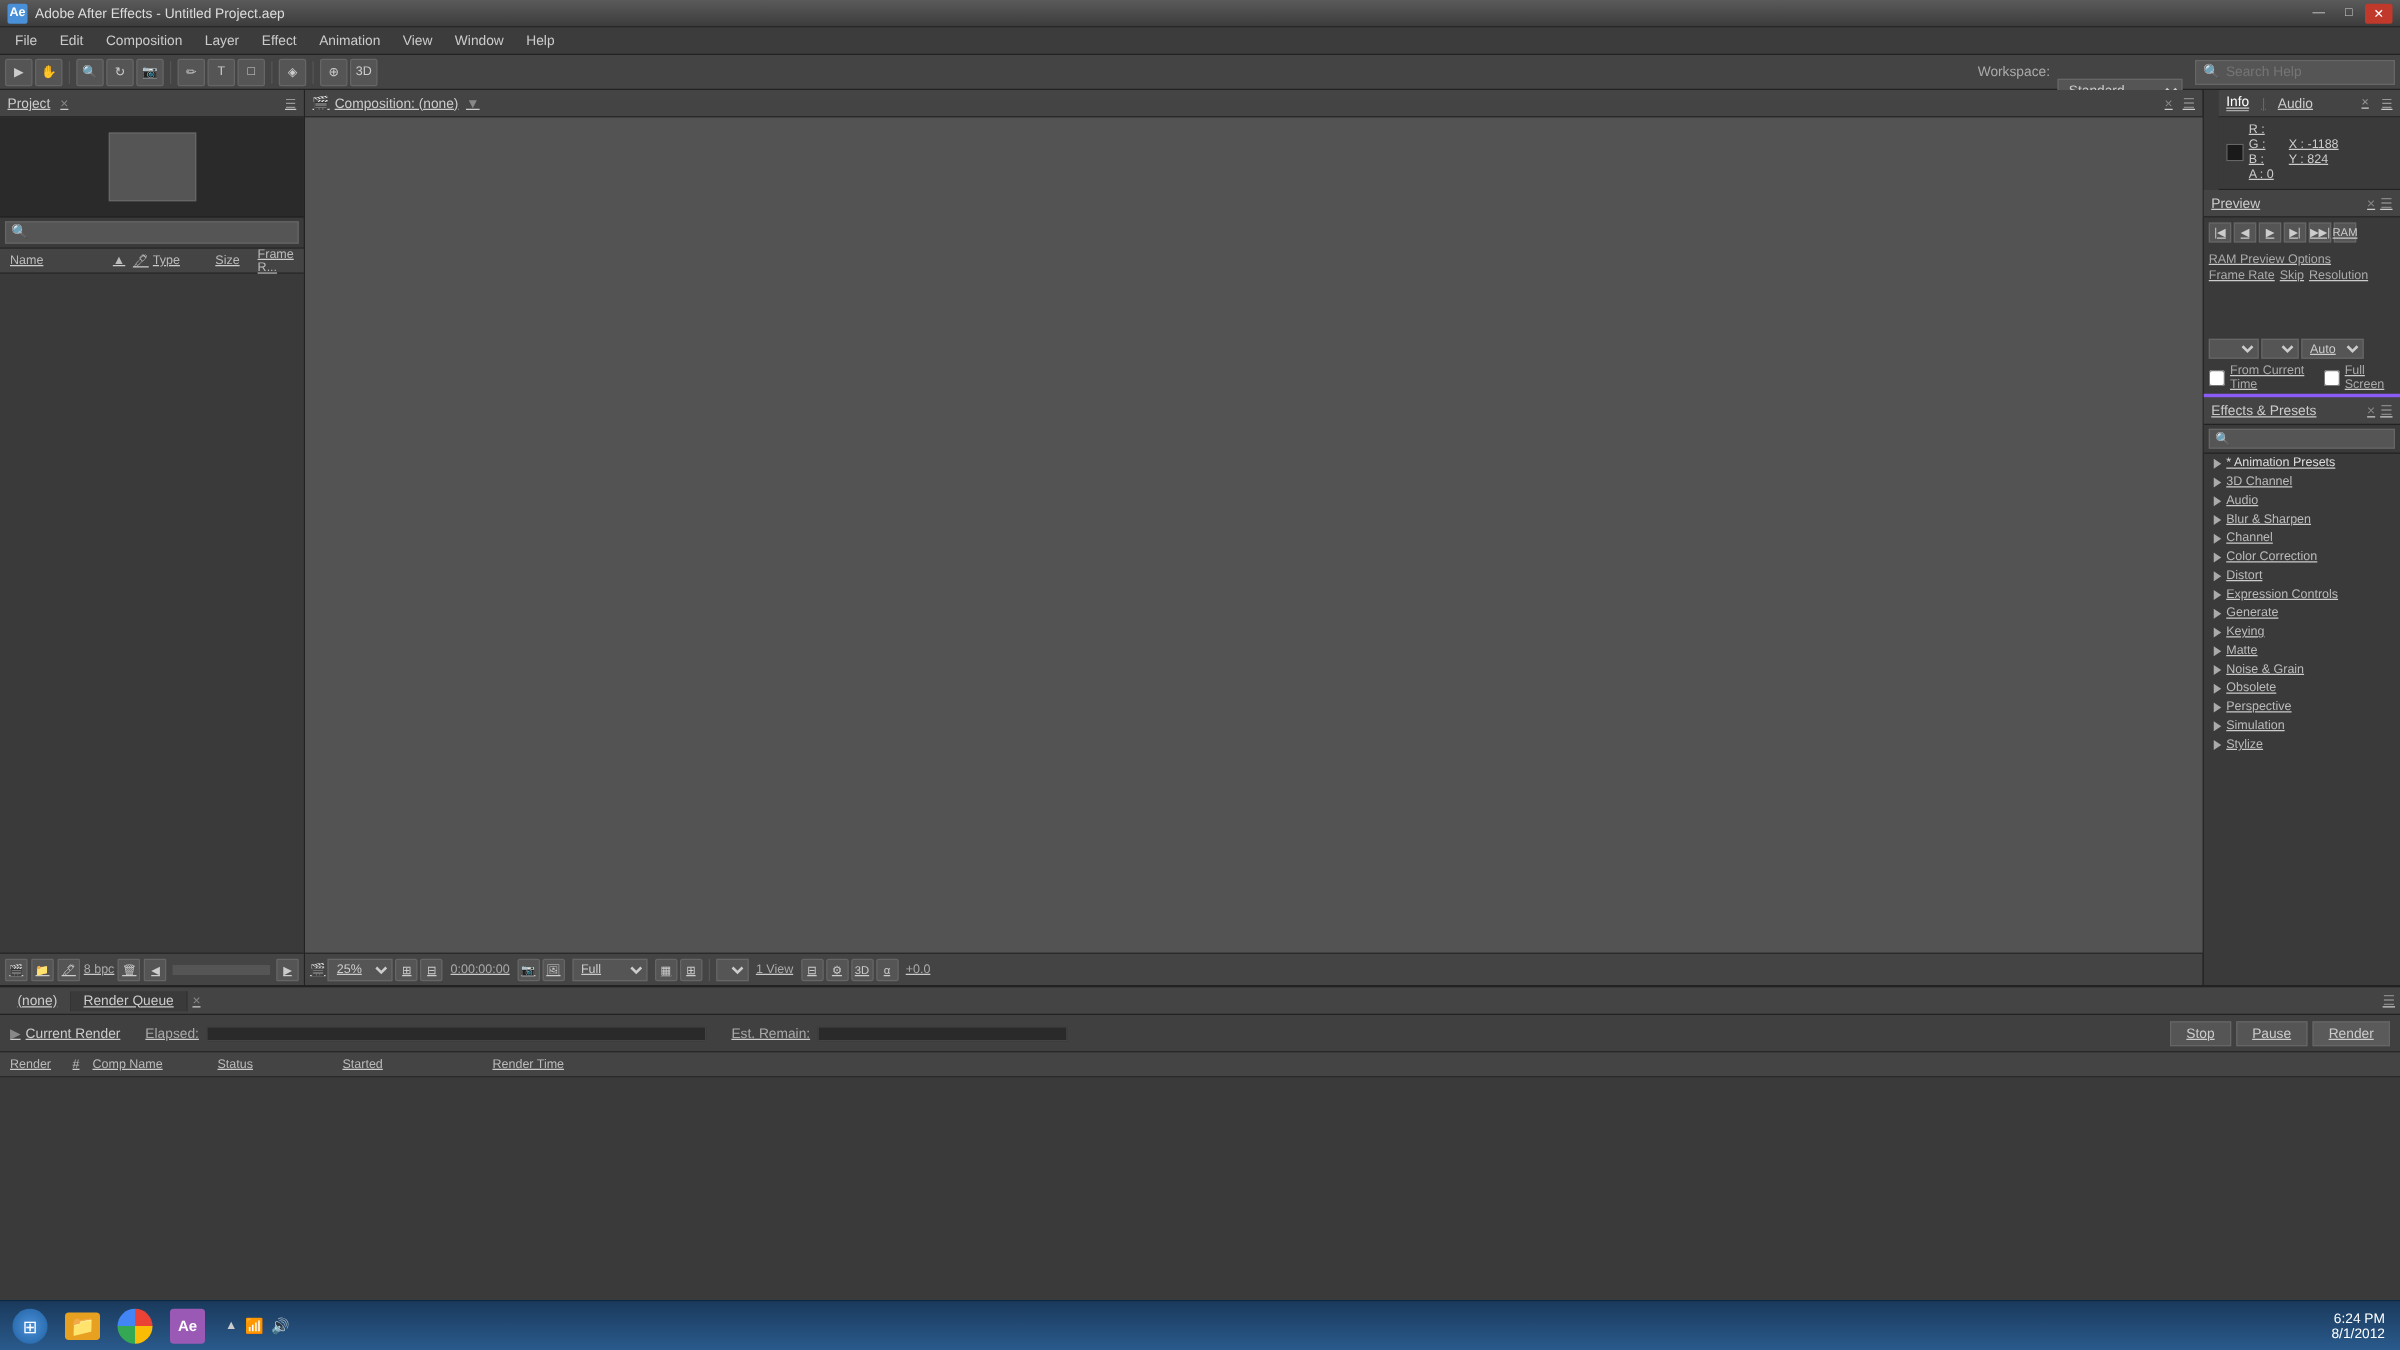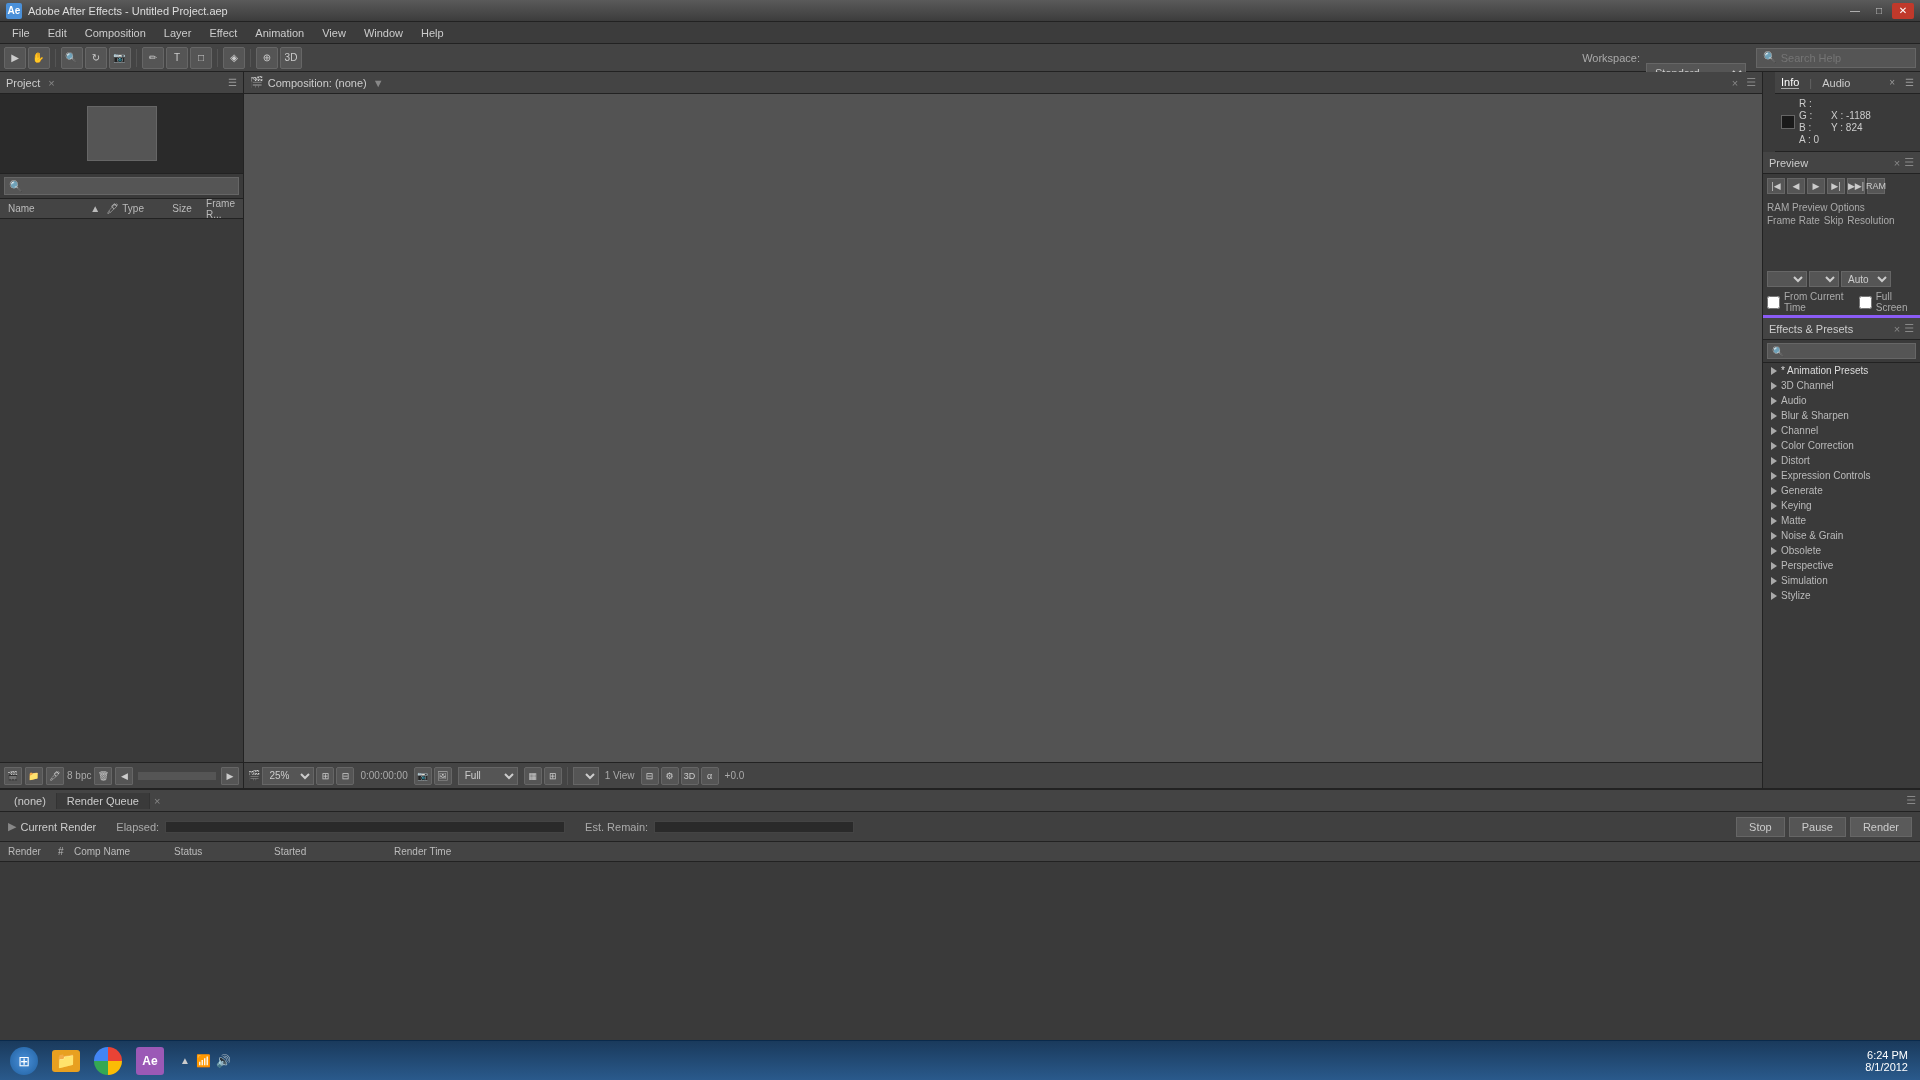--- a/index.html
+++ b/index.html
@@ -137,20 +137,21 @@
       align-items: center;
       gap: 4px;
     }
 
     
     #app-body {
       width: 100%;
       height: calc(1080px - 22px - 22px - 28px);
       display: flex;
       flex-direction: column;
+      text-decoration: underline;
     }
 
     #panels-area {
       display: flex;
       flex: 1;
       min-height: 0;
     }
 
     
     #left-panel {

